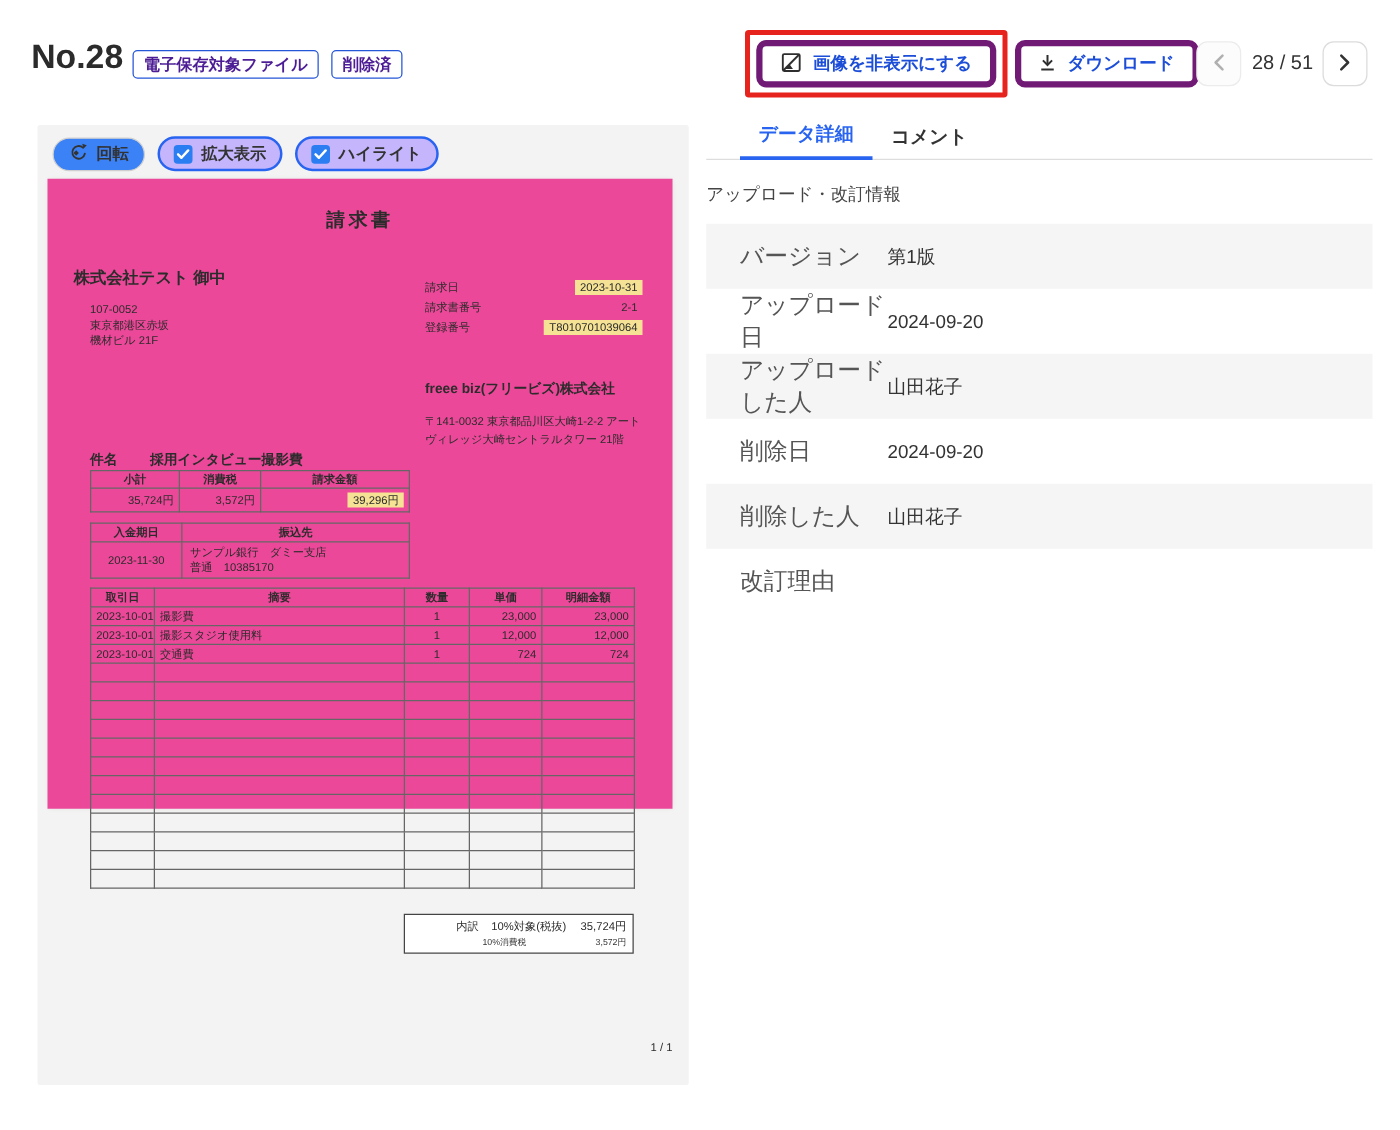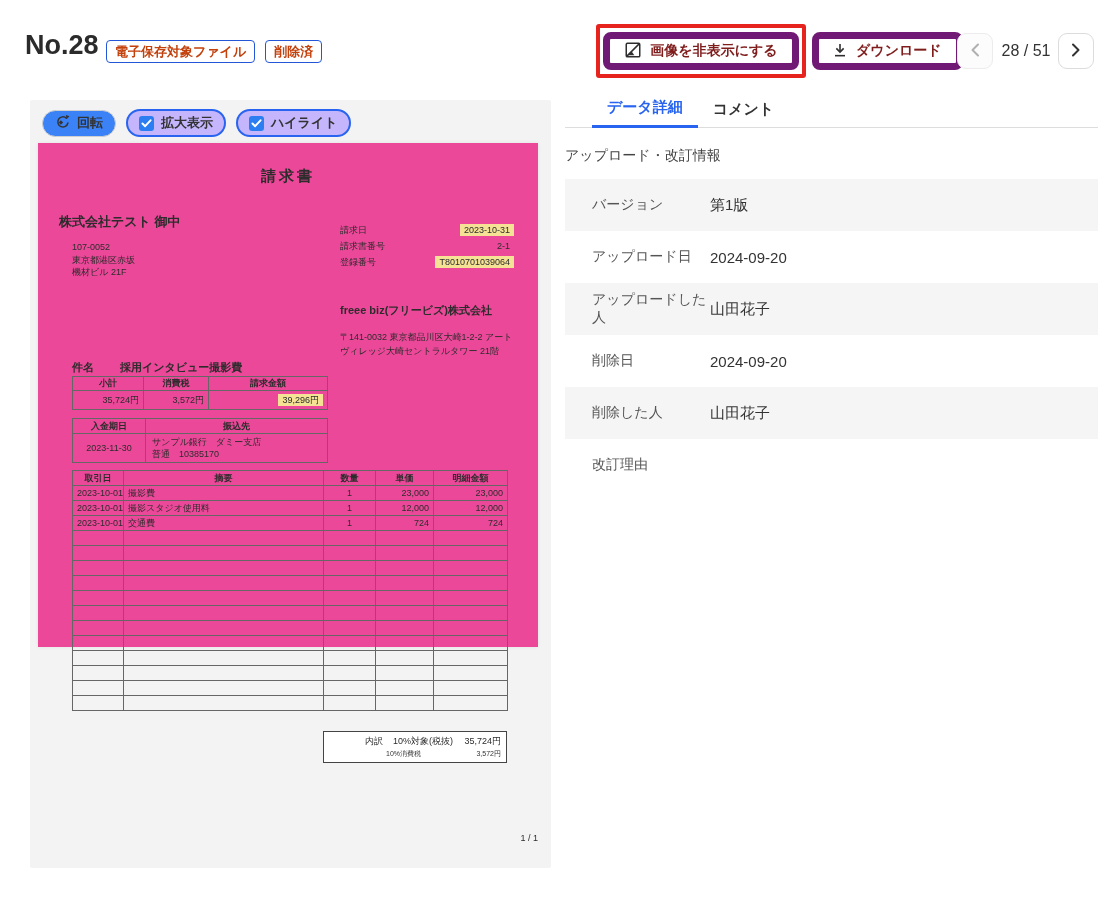--- a/index.html
+++ b/index.html
@@ -2,27 +2,27 @@
 <html><head>
 <meta charset="utf-8">
 <style>
   * { margin:0; padding:0; box-sizing:border-box; }
   html,body { width:1120px; height:904px; background:#fff; font-family:"Liberation Sans",sans-serif; color:#333; }
   body { position:relative; overflow:hidden; }
 
   
   .doc-number { position:absolute; left:25px; top:30px; font-size:27px; font-weight:bold; color:#2b2b2b; }
   .badge-row { position:absolute; left:106px; top:40px; display:flex; gap:10px; }
-  .badge { border:1.5px solid #2456d8; color:#c2410c; background:#fff; border-radius:4px;
+  .badge { border:1.5px solid #2456d8; color:#4c1d95; background:#fff; border-radius:4px;
            font-size:13px; font-weight:bold; padding:2px 8px; line-height:17px; white-space:nowrap; }
 
   .red-annotation { position:absolute; left:596px; top:24px; width:210px; height:54px;
                     border:4px solid #e6231c; border-radius:3px; display:flex; align-items:center; justify-content:center; }
-  .btn { display:inline-flex; align-items:center; gap:8px; background:#fff; border:7px solid #701a75;
-         border-radius:8px; font-size:14px; font-weight:bold; color:#7f1d1d; padding:0 14px; height:38px; cursor:pointer; }
+  .btn { display:inline-flex; align-items:center; gap:8px; background:#fff; border:5px solid #701a75;
+         border-radius:8px; font-size:14px; font-weight:bold; color:#1d4ed8; padding:0 14px; height:38px; cursor:pointer; }
   .btn svg { flex:0 0 auto; }
   .download-btn { position:absolute; left:812px; top:32px;padding-left:13px; }
   .pager-prev { position:absolute; left:957px; top:33px; width:36px; height:36px; border:1px solid #ececec;
                 background:#fcfcfc; border-radius:9px; display:flex; align-items:center; justify-content:center; }
   .pager-count { position:absolute; left:996px; top:33px; width:60px; height:36px; line-height:36px;
                  text-align:center; font-size:16px; color:#333; }
   .pager-next { position:absolute; left:1058px; top:33px; width:36px; height:36px; border:1px solid #dcdcdc;
                 background:#fff; border-radius:9px; display:flex; align-items:center; justify-content:center; }
 
   
@@ -83,21 +83,21 @@
   
   .details-panel { position:absolute; left:565px; top:100px; width:533px; }
   .tabs { display:flex; border-bottom:1px solid #ddd; height:28px; align-items:flex-end; }
   .tab { font-size:15px; font-weight:bold; padding:0 15px 8px; margin-left:27px; color:#333; cursor:pointer; }
   .tab.active { color:#2864f0; border-bottom:3px solid #2864f0; margin-bottom:-1px; }
   .tab + .tab { margin-left:0; }
   .section-title { margin-top:19px; font-size:14px; color:#444; }
   .detail-rows { margin-top:14px; }
   .detail-row { height:52px; display:flex; align-items:center; padding-left:27px; }
   .detail-row:nth-child(odd) { background:#f5f5f5; }
-  .detail-label { width:118px; font-size:14px; color:#555; flex:0 0 auto; }
+  .detail-label { width:118px; font-size:19px; color:#555; flex:0 0 auto; }
   .detail-value { font-size:15px; color:#333; }
 </style>
 </head>
 <body>
 
 <div class="doc-number">No.28</div>
 <div class="badge-row">
   <span class="badge">電子保存対象ファイル</span>
   <span class="badge">削除済</span>
 </div>

